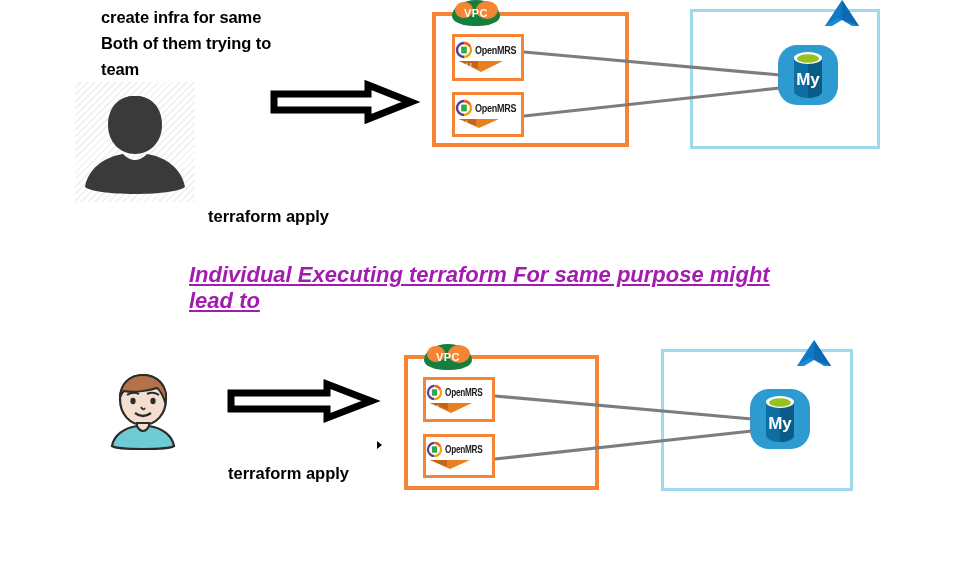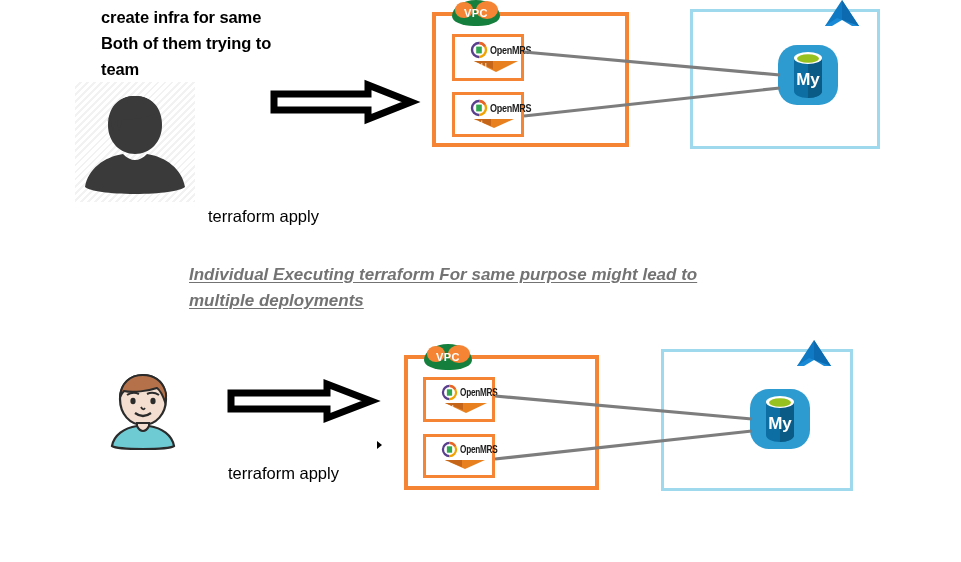--- a/index.html
+++ b/index.html
@@ -12,25 +12,25 @@
   }
   .canvas{position:absolute;left:0;top:0;width:961px;height:562px;}
   .abs{position:absolute;}
 
   
   .headline{
     font-size:16.5px;font-weight:bold;color:#000;
     line-height:26px;letter-spacing:-0.1px;
   }
   .caption{
-    font-size:16.5px;font-weight:normal;color:#000;
+    font-size:16.5px;font-weight:bold;color:#000;
   }
   .midnote{
-    font-size:17px;font-weight:bold;font-style:italic;
-    color:#737373;line-height:26px;
+    font-size:22px;font-weight:bold;font-style:italic;
+    color:#a21caf;line-height:26px;
     text-decoration:underline;
     text-underline-offset:2px;
   }
 
   
   .avatar-dark{
     width:120px;height:120px;
     background:
       repeating-linear-gradient(135deg,
         #ffffff 0px,#ffffff 3px,#f2f2f2 3px,#f2f2f2 5px);
@@ -65,21 +65,21 @@
     box-sizing:border-box;
   }
 
   
   .mrs-node{
     border:3px solid #f58535;
     box-sizing:border-box;
     background:#ffffff;
     display:flex;flex-direction:column;
     align-items:flex-start;justify-content:center;
-    padding-left:16px;
+    padding-left:1px;
   }
   .mrs-row{display:flex;align-items:center;gap:3px;}
   .mrs-word{
     font-size:11px;font-weight:bold;color:#1b1b1b;
     font-family:"Liberation Sans", sans-serif;
     transform:scaleX(0.82);transform-origin:left center;
     white-space:nowrap;letter-spacing:-0.3px;
   }
   .mrs-small .mrs-word{font-size:10px;}
 
@@ -186,21 +186,20 @@
     </svg>
   </div>
 
   <svg class="abs" style="left:0;top:0;" width="961" height="562">
     <line x1="524" y1="52" x2="780" y2="75" stroke="#7d7d7d" stroke-width="3.2"></line>
     <line x1="524" y1="116" x2="780" y2="88" stroke="#7d7d7d" stroke-width="3.2"></line>
   </svg>
 
   <div class="abs midnote" style="left:189px;top:262px;width:600px;">
     <div>Individual Executing terraform For same purpose might lead to</div>
-    <div>multiple deployments</div>
   </div>
 
   <div class="abs avatar-color" style="left:101px;top:367px;">
     <svg width="84" height="84" viewBox="0 0 84 84">
       <path d="M42 8c-14 0-23 10-23 24 0 15 10 26 23 26s23-11 23-26C65 18 56 8 42 8z" fill="#f4ded0" stroke="#2b2b2b" stroke-width="2.2"></path>
       <path d="M19 30c1-14 10-22 23-22 11 0 19 6 22 15 2 5 1 9 0 12-2-6-4-11-8-14-9 3-24 5-33 3-2 2-3 4-4 6z" fill="#b5714a" stroke="#2b2b2b" stroke-width="2"></path>
       <ellipse cx="32" cy="34" rx="2.6" ry="3.2" fill="#2b2b2b"></ellipse>
       <ellipse cx="52" cy="34" rx="2.6" ry="3.2" fill="#2b2b2b"></ellipse>
       <path d="M26 28 q6 -4 12 -1" fill="none" stroke="#2b2b2b" stroke-width="2"></path>
       <path d="M46 27 q6 -3 12 1" fill="none" stroke="#2b2b2b" stroke-width="2"></path>

